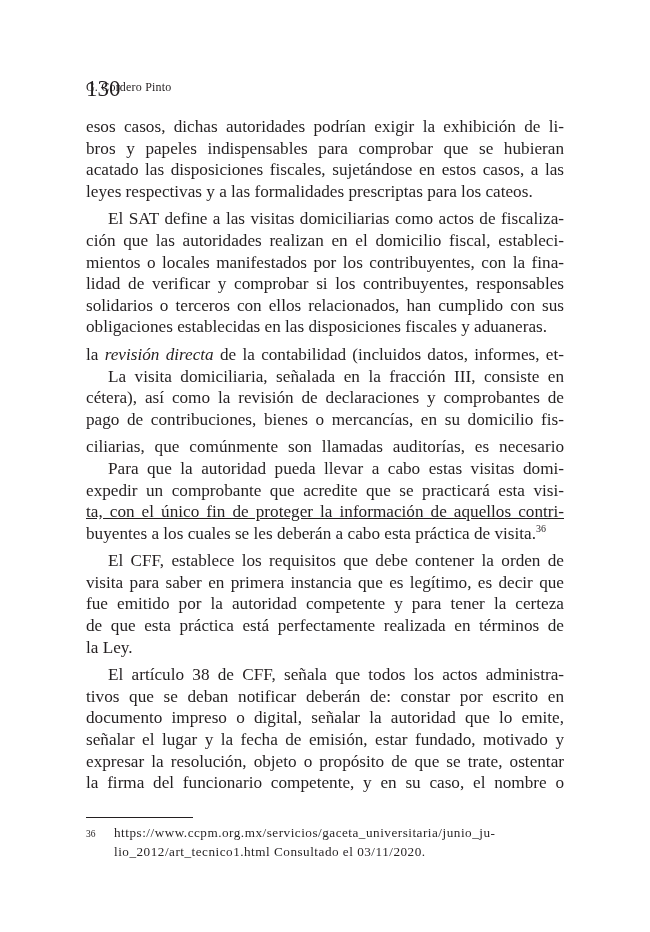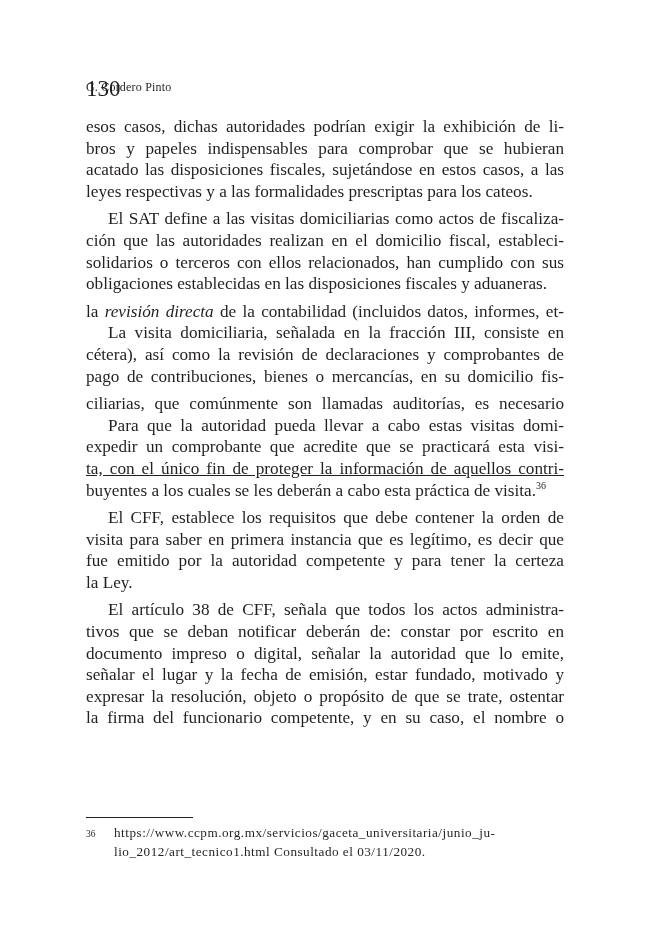--- a/index.html
+++ b/index.html
@@ -39,20 +39,22 @@
     <div class="para">
       <span class="line" style="white-space: normal; height: 21.6px; overflow: hidden;">esos casos, dichas autoridades podrían exigir la exhibición de li-<span style="display: inline-block; width: 100%; height: 0px;"></span></span>
       <span class="line" style="white-space: normal; height: 21.6px; overflow: hidden;">bros y papeles indispensables para comprobar que se hubieran<span style="display: inline-block; width: 100%; height: 0px;"></span></span>
       <span class="line" style="white-space: normal; height: 21.6px; overflow: hidden;">acatado las disposiciones fiscales, sujetándose en estos casos, a las<span style="display: inline-block; width: 100%; height: 0px;"></span></span>
       <span class="line last">leyes respectivas y a las formalidades prescriptas para los cateos.</span>
     </div>
 
     <div class="para">
       <span class="line indent" style="white-space: normal; height: 21.6px; overflow: hidden;">El SAT define a las visitas domiciliarias como actos de fiscaliza-<span style="display: inline-block; width: 100%; height: 0px;"></span></span>
       <span class="line" style="white-space: normal; height: 21.6px; overflow: hidden;">ción que las autoridades realizan en el domicilio fiscal, estableci-<span style="display: inline-block; width: 100%; height: 0px;"></span></span>
+      <span class="line" style="white-space: normal; height: 21.6px; overflow: hidden;">mientos o locales manifestados por los contribuyentes, con la fina-<span style="display: inline-block; width: 100%; height: 0px;"></span></span>
+      <span class="line" style="white-space: normal; height: 21.6px; overflow: hidden;">lidad de verificar y comprobar si los contribuyentes, responsables<span style="display: inline-block; width: 100%; height: 0px;"></span></span>
       <span class="line" style="white-space: normal; height: 21.6px; overflow: hidden;">solidarios o terceros con ellos relacionados, han cumplido con sus<span style="display: inline-block; width: 100%; height: 0px;"></span></span>
       <span class="line last">obligaciones establecidas en las disposiciones fiscales y aduaneras.</span>
     </div>
 
     <div class="para">
       <span class="line" style="white-space: normal; height: 21.6px; overflow: hidden;"><span>la </span><em>revisión directa</em><span> de la contabilidad (incluidos datos, informes, et-</span><span style="display: inline-block; width: 100%; height: 0px;"></span></span>
       <span class="line indent" style="white-space: normal; height: 21.6px; overflow: hidden;">La visita domiciliaria, señalada en la fracción III, consiste en<span style="display: inline-block; width: 100%; height: 0px;"></span></span>
       <span class="line" style="white-space: normal; height: 21.6px; overflow: hidden;">cétera), así como la revisión de declaraciones y comprobantes de<span style="display: inline-block; width: 100%; height: 0px;"></span></span>
       <span class="line" style="white-space: normal; height: 21.6px; overflow: hidden;">pago de contribuciones, bienes o mercancías, en su domicilio fis-<span style="display: inline-block; width: 100%; height: 0px;"></span></span>
     </div>
@@ -62,20 +64,21 @@
       <span class="line indent" style="white-space: normal; height: 21.6px; overflow: hidden;">Para que la autoridad pueda llevar a cabo estas visitas domi-<span style="display: inline-block; width: 100%; height: 0px;"></span></span>
       <span class="line" style="white-space: normal; height: 21.6px; overflow: hidden;">expedir un comprobante que acredite que se practicará esta visi-<span style="display: inline-block; width: 100%; height: 0px;"></span></span>
       <span class="line" style="white-space: normal; height: 21.6px; overflow: hidden; text-decoration: underline;">ta, con el único fin de proteger la información de aquellos contri-<span style="display: inline-block; width: 100%; height: 0px;"></span></span>
       <span class="line last"><span>buyentes a los cuales se les deberán a cabo esta práctica de visita.</span><sup>36</sup></span>
     </div>
 
     <div class="para">
       <span class="line indent" style="white-space: normal; height: 21.6px; overflow: hidden;">El CFF, establece los requisitos que debe contener la orden de<span style="display: inline-block; width: 100%; height: 0px;"></span></span>
       <span class="line" style="white-space: normal; height: 21.6px; overflow: hidden;">visita para saber en primera instancia que es legítimo, es decir que<span style="display: inline-block; width: 100%; height: 0px;"></span></span>
       <span class="line" style="white-space: normal; height: 21.6px; overflow: hidden;">fue emitido por la autoridad competente y para tener la certeza<span style="display: inline-block; width: 100%; height: 0px;"></span></span>
+      <span class="line" style="white-space: normal; height: 21.6px; overflow: hidden;">de que esta práctica está perfectamente realizada en términos de<span style="display: inline-block; width: 100%; height: 0px;"></span></span>
       <span class="line last">la Ley.</span>
     </div>
 
     <div class="para">
       <span class="line indent" style="white-space: normal; height: 21.6px; overflow: hidden;">El artículo 38 de CFF, señala que todos los actos administra-<span style="display: inline-block; width: 100%; height: 0px;"></span></span>
       <span class="line" style="white-space: normal; height: 21.6px; overflow: hidden;">tivos que se deban notificar deberán de: constar por escrito en<span style="display: inline-block; width: 100%; height: 0px;"></span></span>
       <span class="line" style="white-space: normal; height: 21.6px; overflow: hidden;">documento impreso o digital, señalar la autoridad que lo emite,<span style="display: inline-block; width: 100%; height: 0px;"></span></span>
       <span class="line" style="white-space: normal; height: 21.6px; overflow: hidden;">señalar el lugar y la fecha de emisión, estar fundado, motivado y<span style="display: inline-block; width: 100%; height: 0px;"></span></span>
       <span class="line" style="white-space: normal; height: 21.6px; overflow: hidden;">expresar la resolución, objeto o propósito de que se trate, ostentar<span style="display: inline-block; width: 100%; height: 0px;"></span></span>
       <span class="line" style="white-space: normal; height: 21.6px; overflow: hidden;">la firma del funcionario competente, y en su caso, el nombre o<span style="display: inline-block; width: 100%; height: 0px;"></span></span>

